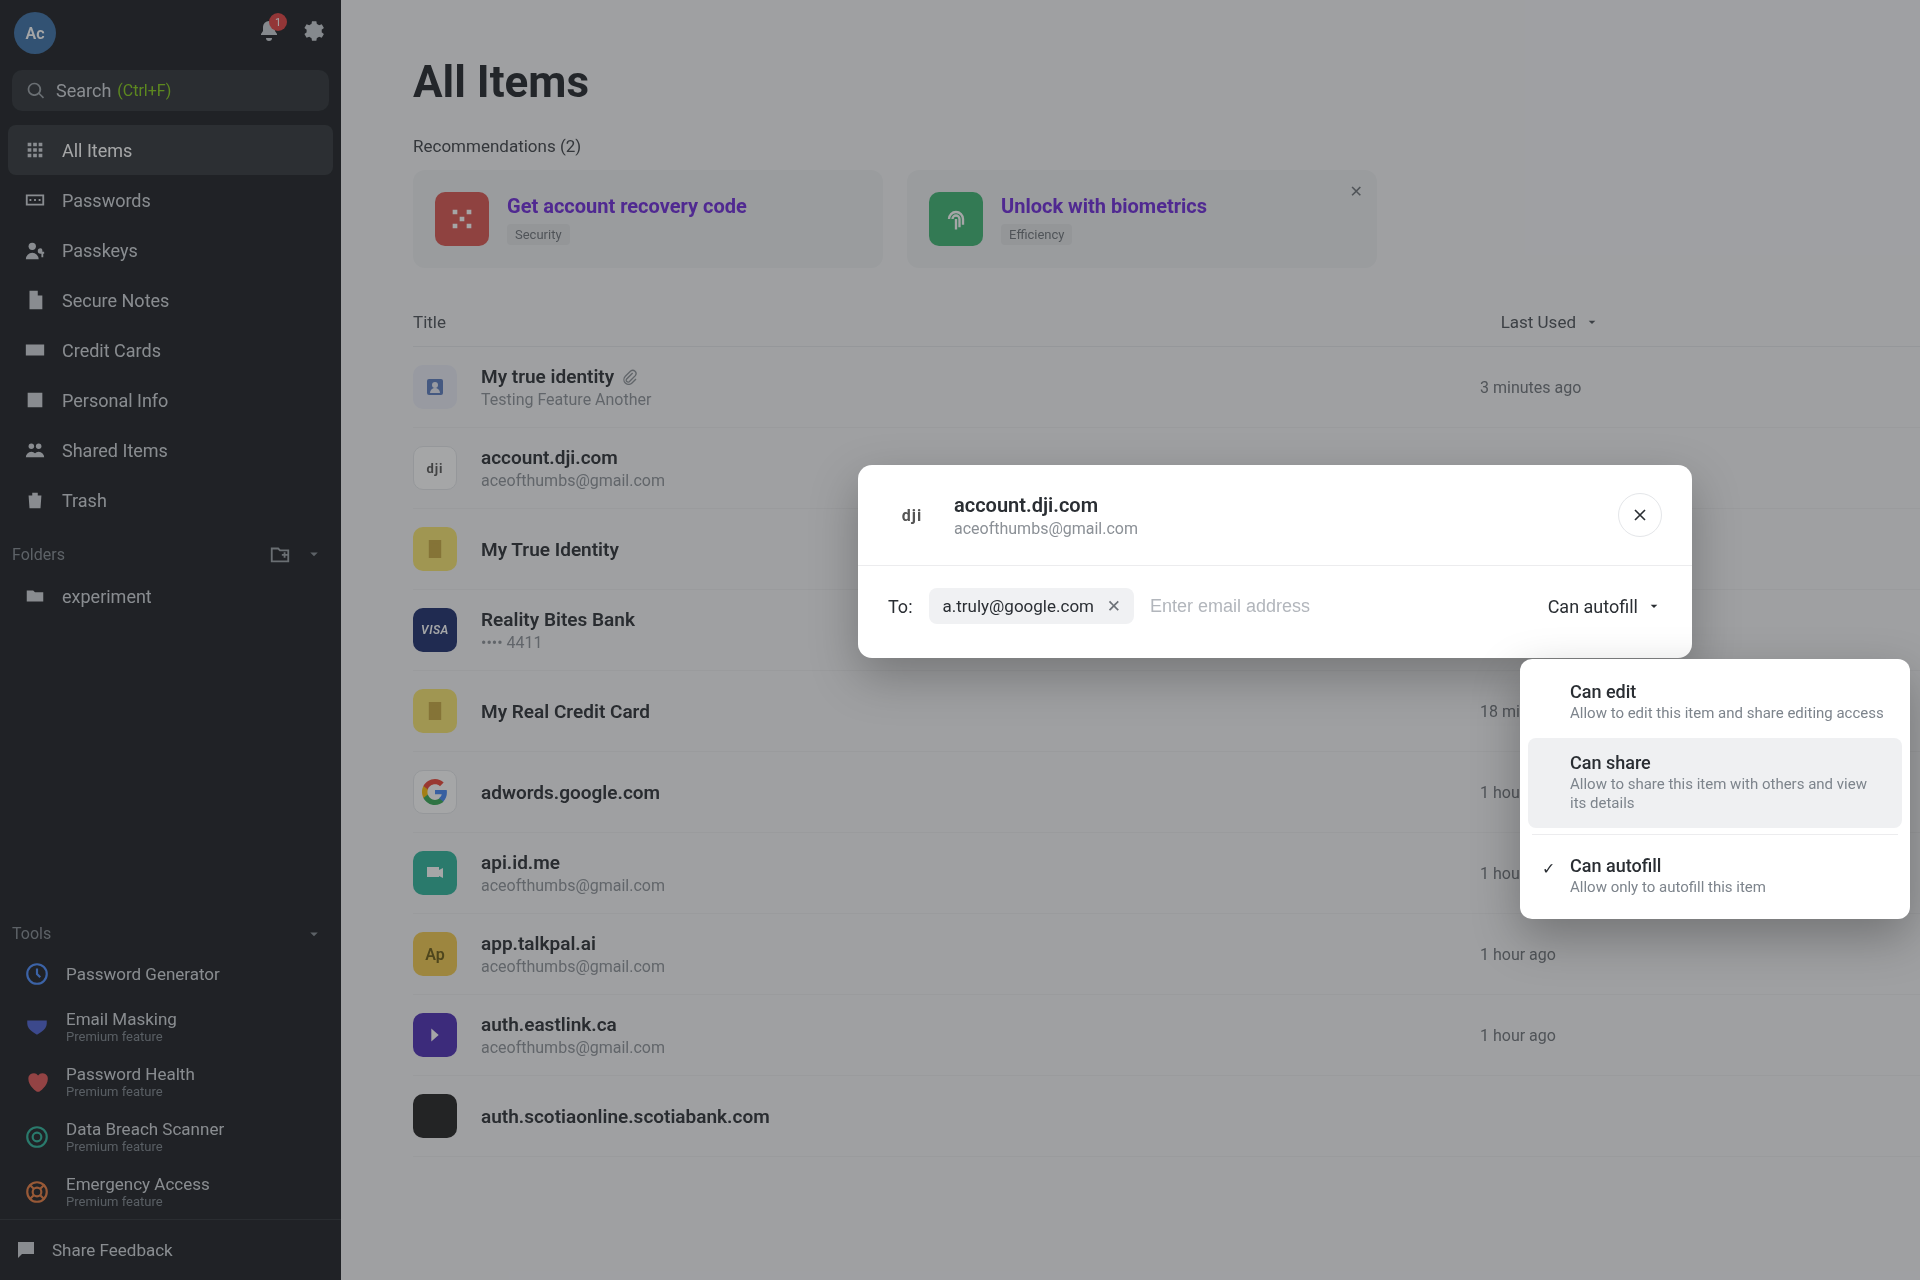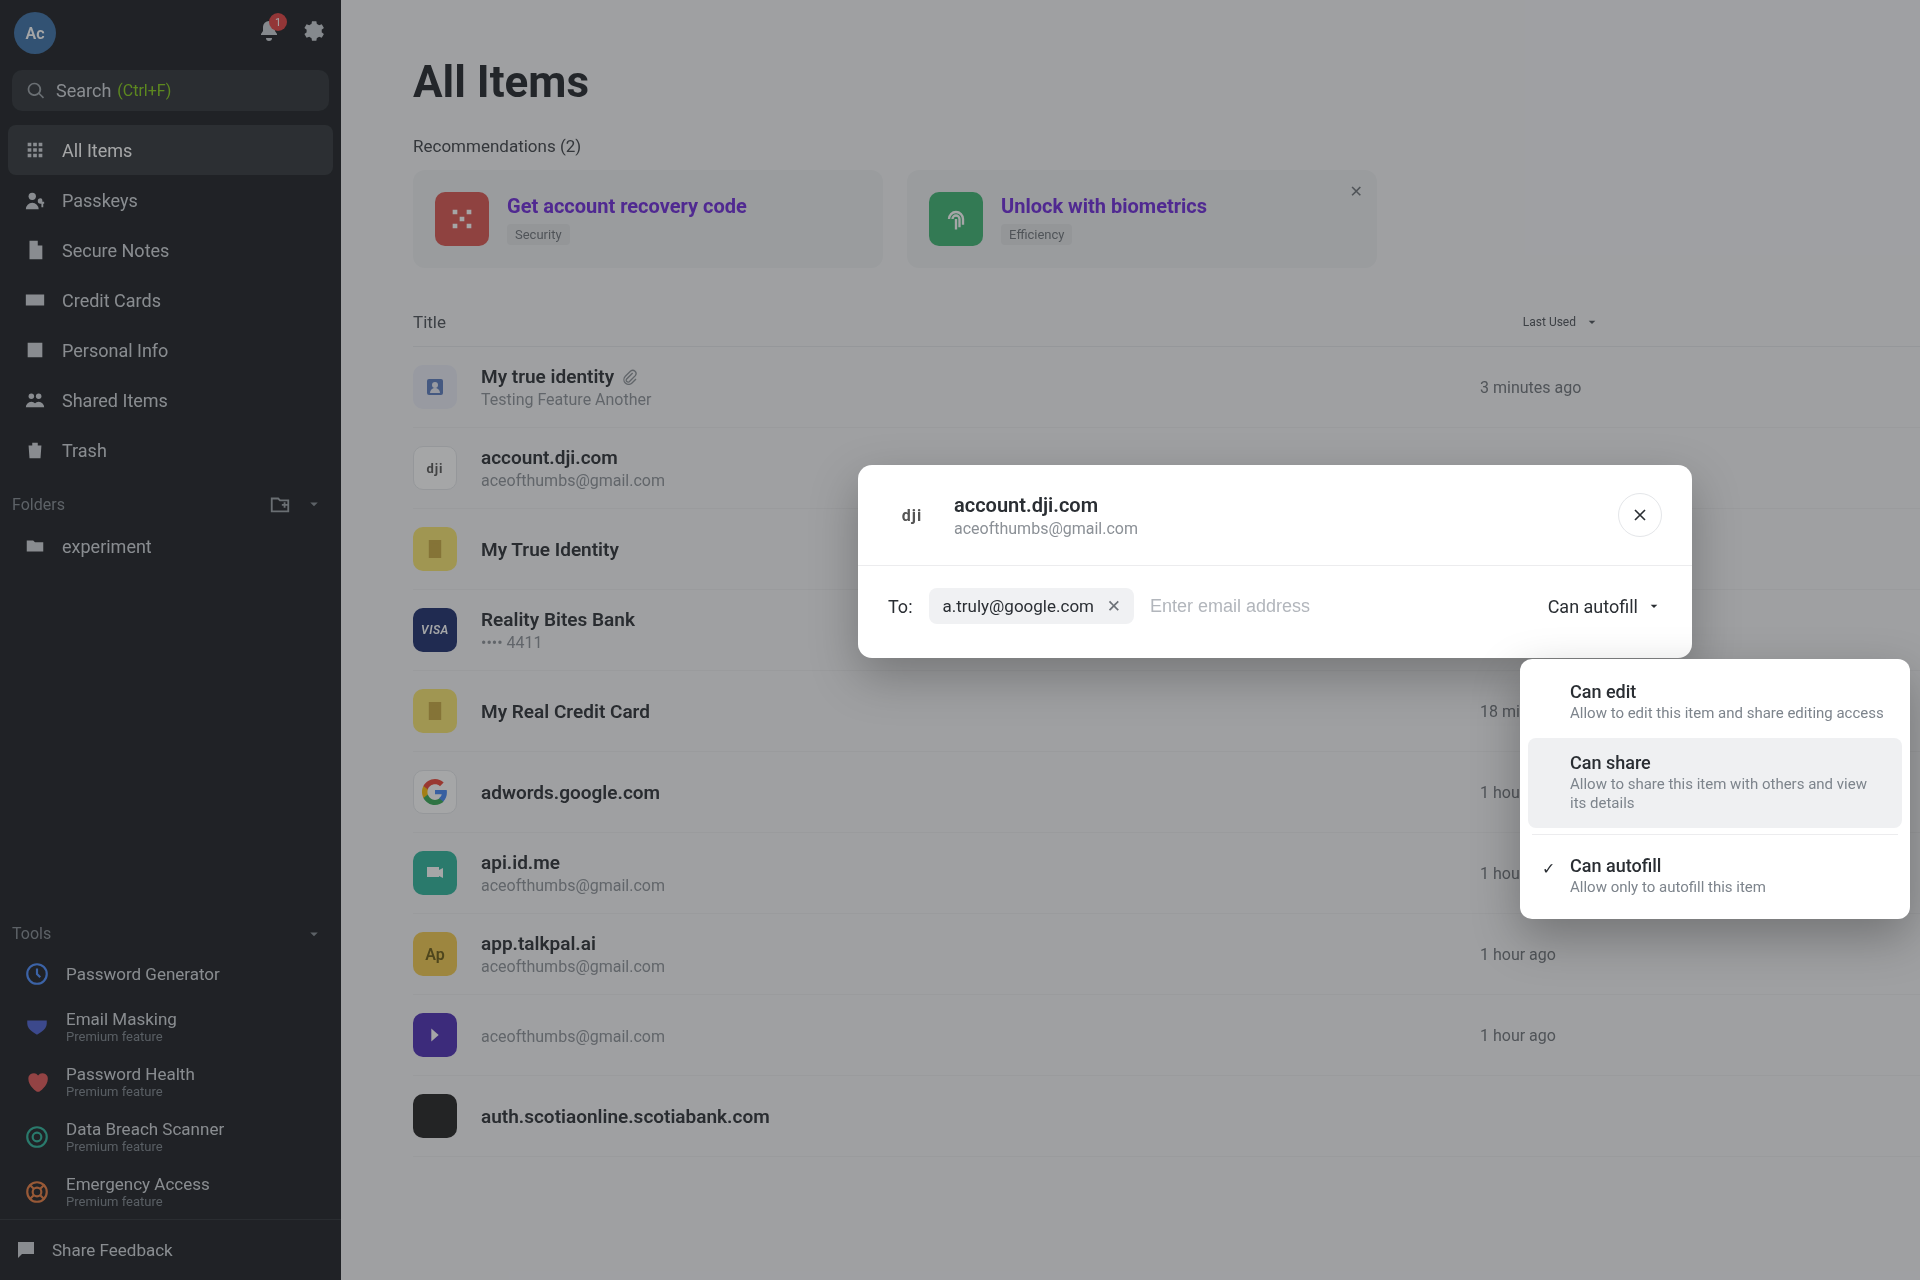--- a/index.html
+++ b/index.html
@@ -85,21 +85,21 @@
   background:#eceeef; border-radius:12px; padding:22px; width:470px;
   display:flex; gap:18px; align-items:center; position:relative;
 }
 .rec-icon { width:54px; height:54px; border-radius:10px; background:#d9534f; display:flex; align-items:center; justify-content:center; }
 .rec-icon.green { background:#3cb371; }
 .rec-title { font-size:20px; font-weight:700; color:#6d28d9; }
 .rec-tag { display:inline-block; background:#e2e4e6; color:#6d7278; font-size:13px; padding:3px 8px; border-radius:4px; margin-top:6px; }
 .rec-close { position:absolute; top:12px; right:14px; color:#6d7278; }
 .table-head { display:flex; padding:8px 60px 14px 0; border-bottom:1px solid #e4e6e9; }
 .th-title { flex:1; color:#4b5056; font-size:17px; }
-.th-last { color:#4b5056; font-size:12px; display:flex; gap:8px; align-items:center; margin-right:260px; }
+.th-last { color:#4b5056; font-size:17px; display:flex; gap:8px; align-items:center; margin-right:260px; }
 .row {
   display:flex; align-items:center; border-bottom:1px solid #ececee;
   padding:18px 60px 18px 0;
 }
 .row-icon { width:44px; height:44px; border-radius:10px; display:flex; align-items:center; justify-content:center; margin-right:24px; font-weight:600; color:#fff; }
 .row-text { flex:1; display:flex; flex-direction:column; }
 .row-title { font-size:19px; font-weight:600; color:#2a2e33; display:flex; align-items:center; gap:8px; }
 .row-sub { font-size:16px; color:#8b9096; margin-top:2px; }
 .row-last { font-size:16px; color:#6d7278; width:380px; }
 .icon-card { background:#e8ebf5; color:#5b7bbd; }
@@ -189,20 +189,28 @@
       <span class="nav-icon">
           <svg width="22" height="22" viewBox="0 0 24 24">
             <path d="M4 4h4v4H4zM10 4h4v4h-4zM16 4h4v4h-4zM4 10h4v4H4zM10 10h4v4h-4zM16 10h4v4h-4zM4 16h4v4H4zM10 16h4v4h-4zM16 16h4v4h-4z"></path>
           </svg>
         </span>
       <span>All Items</span>
     </div>
     <div class="nav-item">
       <span class="nav-icon">
           <svg width="22" height="22" viewBox="0 0 24 24">
+            <path d="M3 7h18v10H3z M6 12h2m3 0h2m3 0h2" stroke="#cfd3d8" stroke-width="2" fill="none"></path>
+          </svg>
+        </span>
+      <span>Passwords</span>
+    </div>
+    <div class="nav-item">
+      <span class="nav-icon">
+          <svg width="22" height="22" viewBox="0 0 24 24">
             <circle cx="9" cy="8" r="4"></circle>
             <path d="M2 22a7 7 0 0114 0zM18 10a3 3 0 100 6h1v4h2v-4h1v-2h-2v-2a2 2 0 00-2-2z"></path>
           </svg>
         </span>
       <span>Passkeys</span>
     </div>
     <div class="nav-item">
       <span class="nav-icon">
           <svg width="22" height="22" viewBox="0 0 24 24">
             <path d="M6 2h9l5 5v15H6zM15 2v5h5"></path>
@@ -472,20 +480,21 @@
       </div>
       <div class="row-last">1 hour ago</div>
     </div>
     <div class="row">
       <div class="row-icon icon-purple">
               <svg width="22" height="22" viewBox="0 0 24 24" fill="#fff">
                 <path d="M8 5l8 7-8 7z"></path>
               </svg>
             </div>
       <div class="row-text">
+        <span class="row-title">auth.eastlink.ca </span>
         <span class="row-sub">aceofthumbs@gmail.com</span>
       </div>
       <div class="row-last">1 hour ago</div>
     </div>
     <div class="row">
       <div class="row-icon icon-dark"></div>
       <div class="row-text">
         <span class="row-title">auth.scotiaonline.scotiabank.com </span>
 
       </div>

